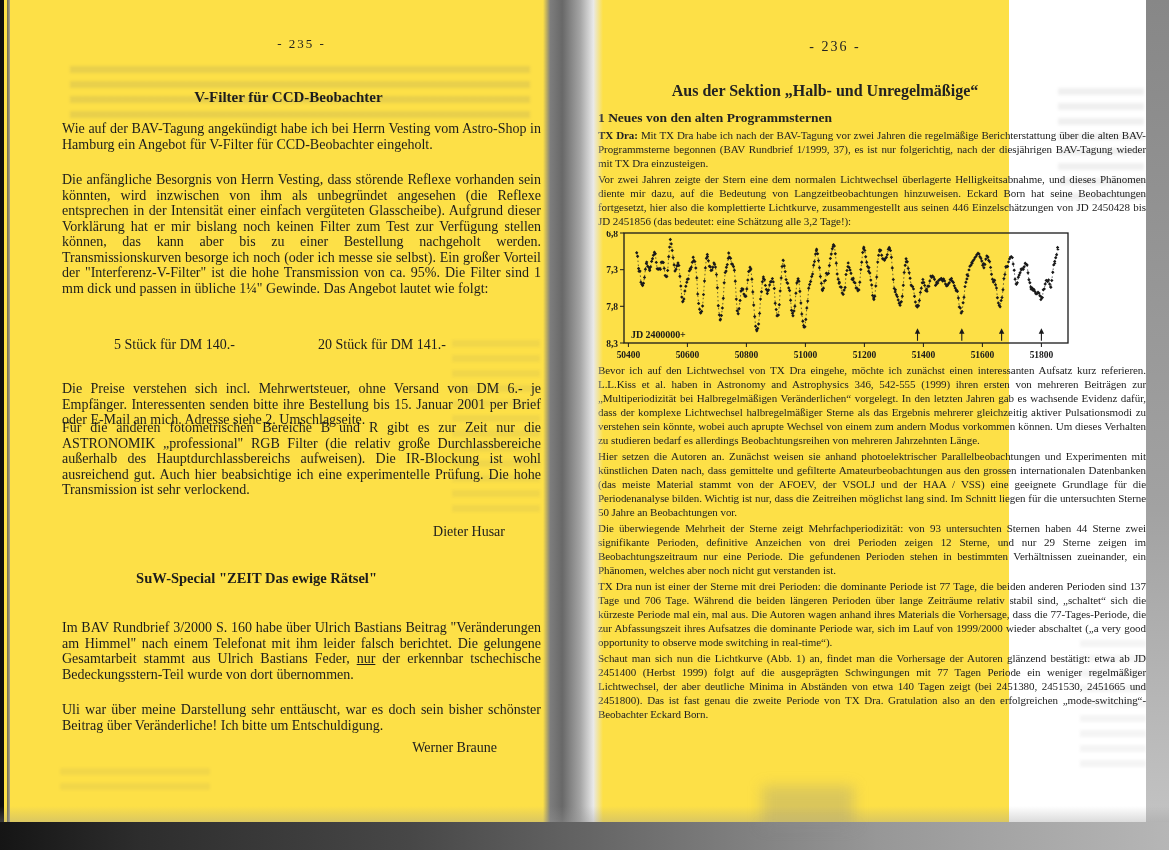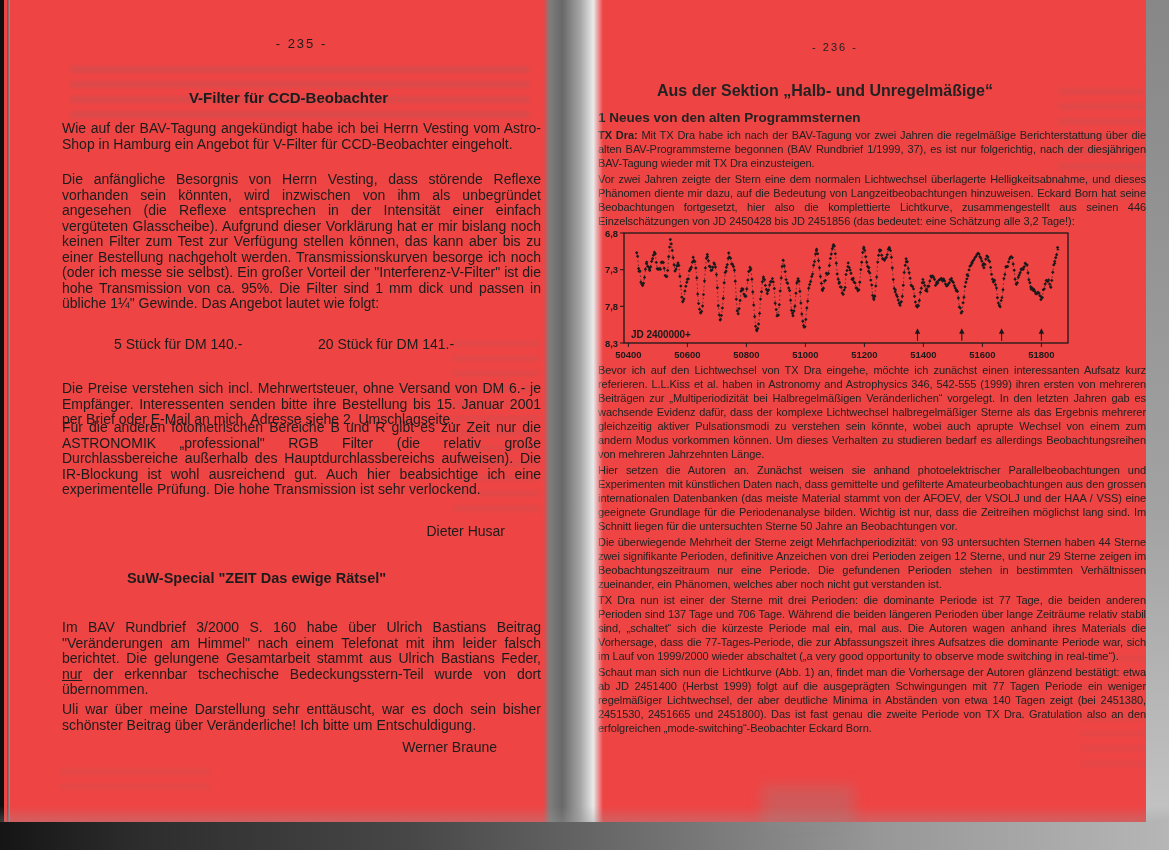--- a/index.html
+++ b/index.html
@@ -1,34 +1,34 @@
 <!DOCTYPE html>
 <html><head>
 <meta charset="utf-8">
 <style>
   html,body{margin:0;padding:0;background:#ffffff;}
   body{width:1169px;height:850px;overflow:hidden;font-family:"Liberation Sans",sans-serif;}
-  .scan{position:relative;width:1169px;height:850px;background:#ef4444;}
+  .scan{position:relative;width:1009px;height:850px;background:#fde047;font-family:Liberation Serif, serif;}
   .page{position:absolute;top:0;color:#1c1c1c;}
   .abs{position:absolute;left:0;width:100%;}
   p{margin:0;}
   .just{text-align:justify;}
   
   .lp{left:62px;width:479px;font-size:14px;line-height:15.5px;}
   .lp .pnum{text-align:center;font-size:13px;letter-spacing:2px;}
   .lp .t1{text-align:center;font-weight:bold;font-size:15px;transform:translateX(-13px);}
   .lp .t2{text-align:center;font-weight:bold;font-size:14.5px;transform:translateX(-45px);}
   .lp .sig{text-align:right;}
   .price-row{position:relative;height:16px;}
   .price-row .c1{position:absolute;left:52px;}
   .price-row .c2{position:absolute;left:256px;}
   .uline{text-decoration:underline;}
   
   .rp{left:598px;width:548px;font-size:11px;line-height:14px;letter-spacing:-0.06px;color:#222;}
-  .rp .pnum{text-align:center;font-size:11px;letter-spacing:2px;transform:translateX(-37px);}
+  .rp .pnum{text-align:center;font-size:14px;letter-spacing:2px;transform:translateX(-37px);}
   .rp .t1{text-align:center;font-weight:bold;font-size:16px;letter-spacing:0;transform:translateX(-47px);}
   .rp .h1{font-weight:bold;font-size:13.5px;letter-spacing:0;}
   .rp .body{position:absolute;left:0;top:128px;width:100%;}
   .rp .body p{margin-bottom:2px;}
   .figure{margin:2px 0 0 0;}
   .figure svg{display:block;}
   .caption{text-align:center;font-size:11.2px;letter-spacing:0;margin:2px 0 5px 0;}
   
   .edgeL1{position:absolute;left:0;top:0;width:4px;height:850px;background:#0e0e0e;}
   .edgeL2{position:absolute;left:7px;top:0;width:3px;height:850px;background:linear-gradient(90deg,#4f4f4f,#9a9a9a);opacity:.85;}

